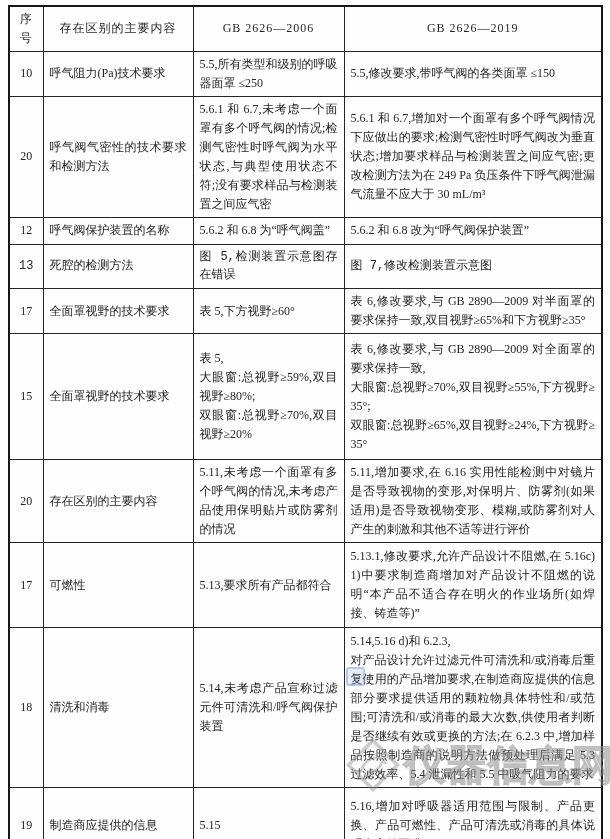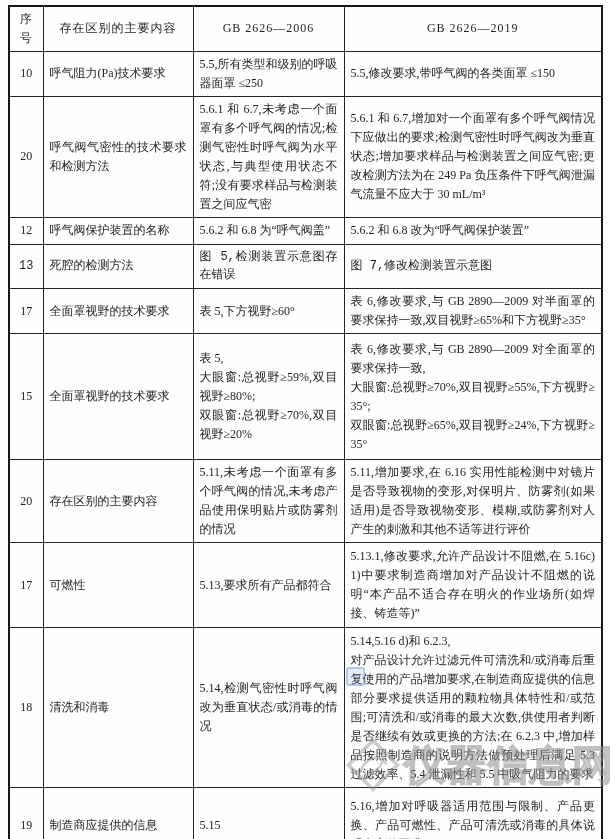--- a/index.html
+++ b/index.html
@@ -147,21 +147,21 @@
       </tr>
       <tr>
         <td class="c1">17</td>
         <td class="c2">可燃性</td>
         <td class="c3">5.13,要求所有产品都符合</td>
         <td class="c4">5.13.1,修改要求,允许产品设计不阻燃,在 5.16c)1)中要求制造商增加对产品设计不阻燃的说明“本产品不适合存在明火的作业场所(如焊接、铸造等)”</td>
       </tr>
       <tr>
         <td class="c1">18</td>
         <td class="c2">清洗和消毒</td>
-        <td class="c3">5.14,检测气密性时呼气阀改为垂直状态/或消毒的情况</td>
+        <td class="c3">5.14,未考虑产品宣称过滤元件可清洗和/呼气阀保护装置</td>
         <td class="c4">5.14,5.16 d)和 6.2.3,
 对产品设计允许过滤元件可清洗和/或消毒后重复使用的产品增加要求,在制造商应提供的信息部分要求提供适用的颗粒物具体特性和/或范围;可清洗和/或消毒的最大次数,供使用者判断是否继续有效或更换的方法;在 6.2.3 中,增加样品按照制造商的说明方法做预处理后满足 5.3 过滤效率、5.4 泄漏性和 5.5 中吸气阻力的要求</td>
       </tr>
       <tr>
         <td class="c1">19</td>
         <td class="c2">制造商应提供的信息</td>
         <td class="c3">5.15</td>
         <td class="c4">5.16,增加对呼吸器适用范围与限制、产品更换、产品可燃性、产品可清洗或消毒的具体说明内容的要求</td>
       </tr>
     </tbody>

